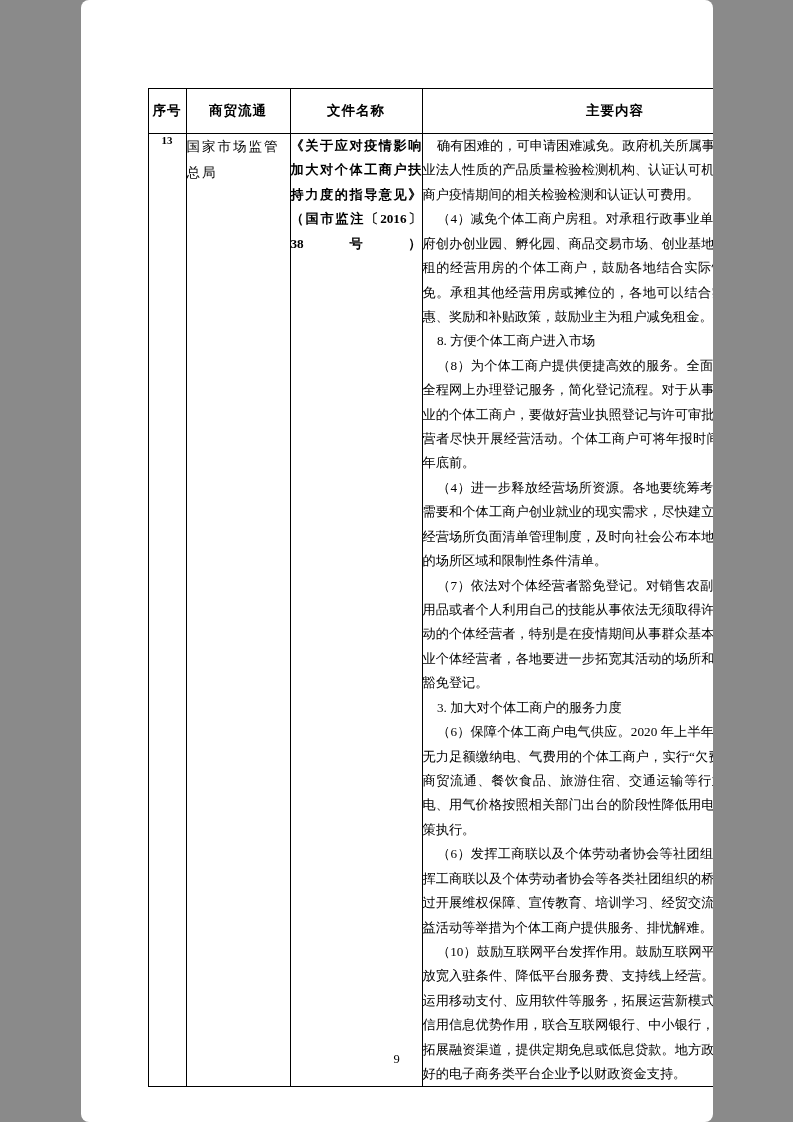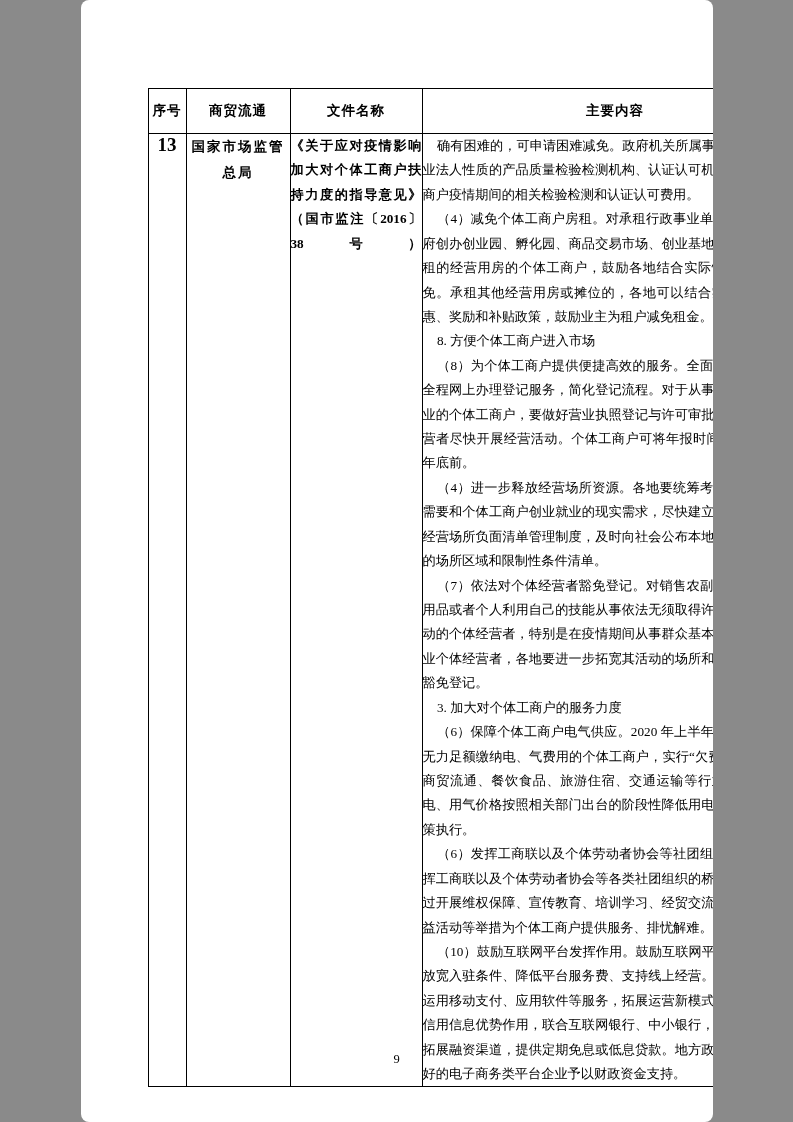--- a/index.html
+++ b/index.html
@@ -40,28 +40,28 @@
     letter-spacing: 1px;
   }
   .col-seq { width: 38px; }
   .col-org { width: 104px; }
   .col-file { width: 132px; }
   .col-main { width: 386px; }
 
   .cell-seq {
     text-align: center;
     vertical-align: middle;
-    font-size: 19px;
+    font-size: 11px;
     font-weight: bold;
   }
   .cell-org {
     vertical-align: middle;
-    text-align: center;
+    text-align: left;
     font-size: 13.5px;
-    font-weight: bold;
+    font-weight: normal;
     line-height: 1.9;
     padding: 0 6px;
     letter-spacing: 2px;
   }
   .cell-file {
     vertical-align: middle;
     font-size: 13.2px;
     font-weight: bold;
     line-height: 1.85;
     padding: 0 6px;

